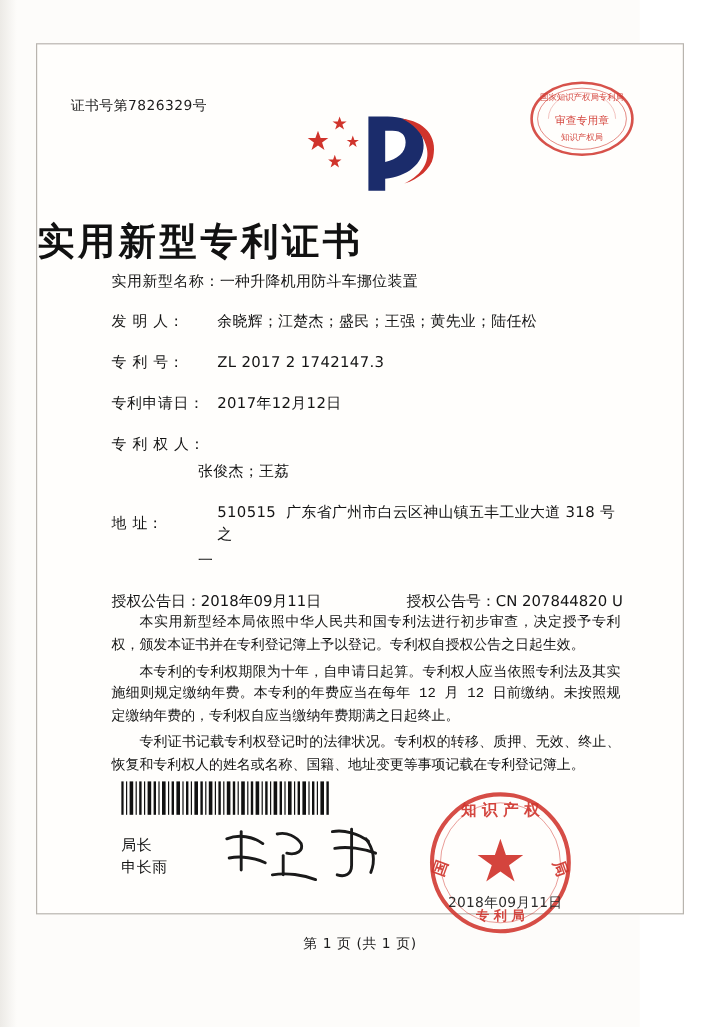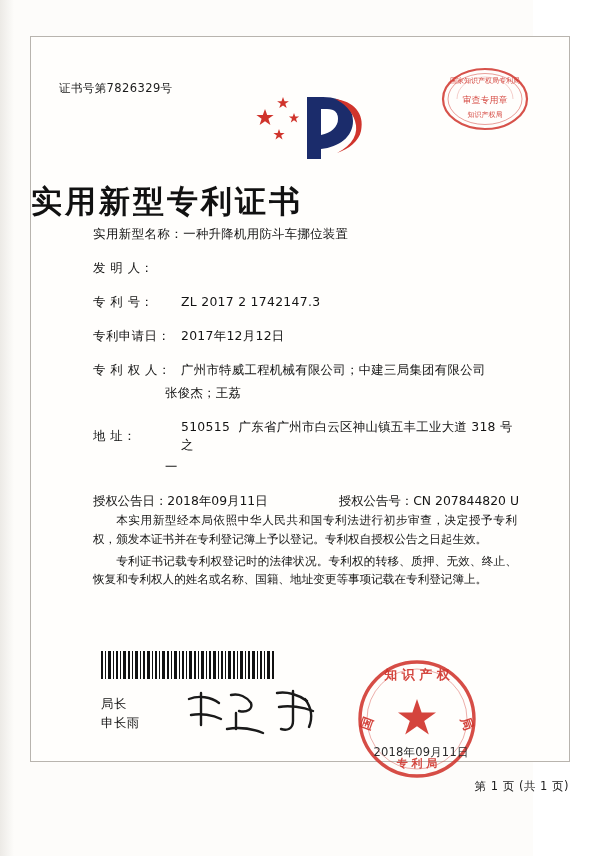--- a/index.html
+++ b/index.html
@@ -135,20 +135,21 @@
     top: 474px;
     width: 424px;
     font-size: 11.6px;
     line-height: 1.62;
     color: #141414;
     text-align: justify;
   }
   .body-text p {
     margin: 0 0 3px 0;
     text-indent: 2em;
+    font-family: Liberation Mono, monospace;
   }
 
   
   .barcode {
     position: absolute;
     left: 70px;
     top: 614px;
     width: 176px;
     height: 34px;
   }
@@ -193,21 +194,21 @@
     text-align: center;
     font-size: 11.5px;
     color: #2c2c2c;
     letter-spacing: 0.2px;
   }
 
   .page-no {
     position: absolute;
     left: 0; right: 0;
     top: 742px;
-    text-align: right;
+    text-align: center;
     font-size: 11.5px;
     color: #1d1d1d;
     letter-spacing: 0.5px;
   }
 
   
   .footer-wm {
     position: absolute;
     left: 372px;
     top: 800px;
@@ -283,51 +284,52 @@
 
       <div class="title">实用新型专利证书</div>
 
       <div class="fields">
         <div class="field-row">
           <div class="field-label">实用新型名称：</div>
           <div class="field-value">一种升降机用防斗车挪位装置</div>
         </div>
         <div class="field-row">
           <div class="field-label">发 明 人：</div>
+          <div class="field-value">余晓辉；江楚杰；盛民；王强；黄先业；陆任松</div>
         </div>
         <div class="field-row">
           <div class="field-label">专 利 号：</div>
           <div class="field-value">ZL 2017 2 1742147.3</div>
         </div>
         <div class="field-row">
           <div class="field-label">专利申请日：</div>
           <div class="field-value">2017年12月12日</div>
         </div>
         <div class="field-row">
           <div class="field-label">专 利 权 人：</div>
-          <div class="field-value">广州市特威工程机械有限公司；中建三局集团有限公司</div>
         </div>
         <div class="sub-line">张俊杰；王荔</div>
         <div class="field-row">
           <div class="field-label">地          址：</div>
           <div class="field-value">510515  广东省广州市白云区神山镇五丰工业大道 318 号之</div>
         </div>
         <div class="sub-line">一</div>
         <div class="field-row pub-row">
           <div class="pub-left">
             <span>授权公告日：</span><span>2018年09月11日</span>
           </div>
           <div class="pub-right">
             <span>授权公告号：</span><span>CN 207844820 U</span>
           </div>
         </div>
       </div>
 
       <div class="body-text">
         <p>本实用新型经本局依照中华人民共和国专利法进行初步审查，决定授予专利权，颁发本证书并在专利登记簿上予以登记。专利权自授权公告之日起生效。</p>
+        <p>本专利的专利权期限为十年，自申请日起算。专利权人应当依照专利法及其实施细则规定缴纳年费。本专利的年费应当在每年 12 月 12 日前缴纳。未按照规定缴纳年费的，专利权自应当缴纳年费期满之日起终止。</p>
         <p>专利证书记载专利权登记时的法律状况。专利权的转移、质押、无效、终止、恢复和专利权人的姓名或名称、国籍、地址变更等事项记载在专利登记簿上。</p>
       </div>
 
       <div class="barcode">
         <svg class="bars" viewBox="0 0 176 34" preserveAspectRatio="none">
           <g fill="#111">
             <rect x="0" y="0" width="2" height="28"></rect>
               <rect x="4" y="0" width="1" height="28"></rect>
             <rect x="7" y="0" width="3" height="28"></rect>
               <rect x="12" y="0" width="1" height="28"></rect>

